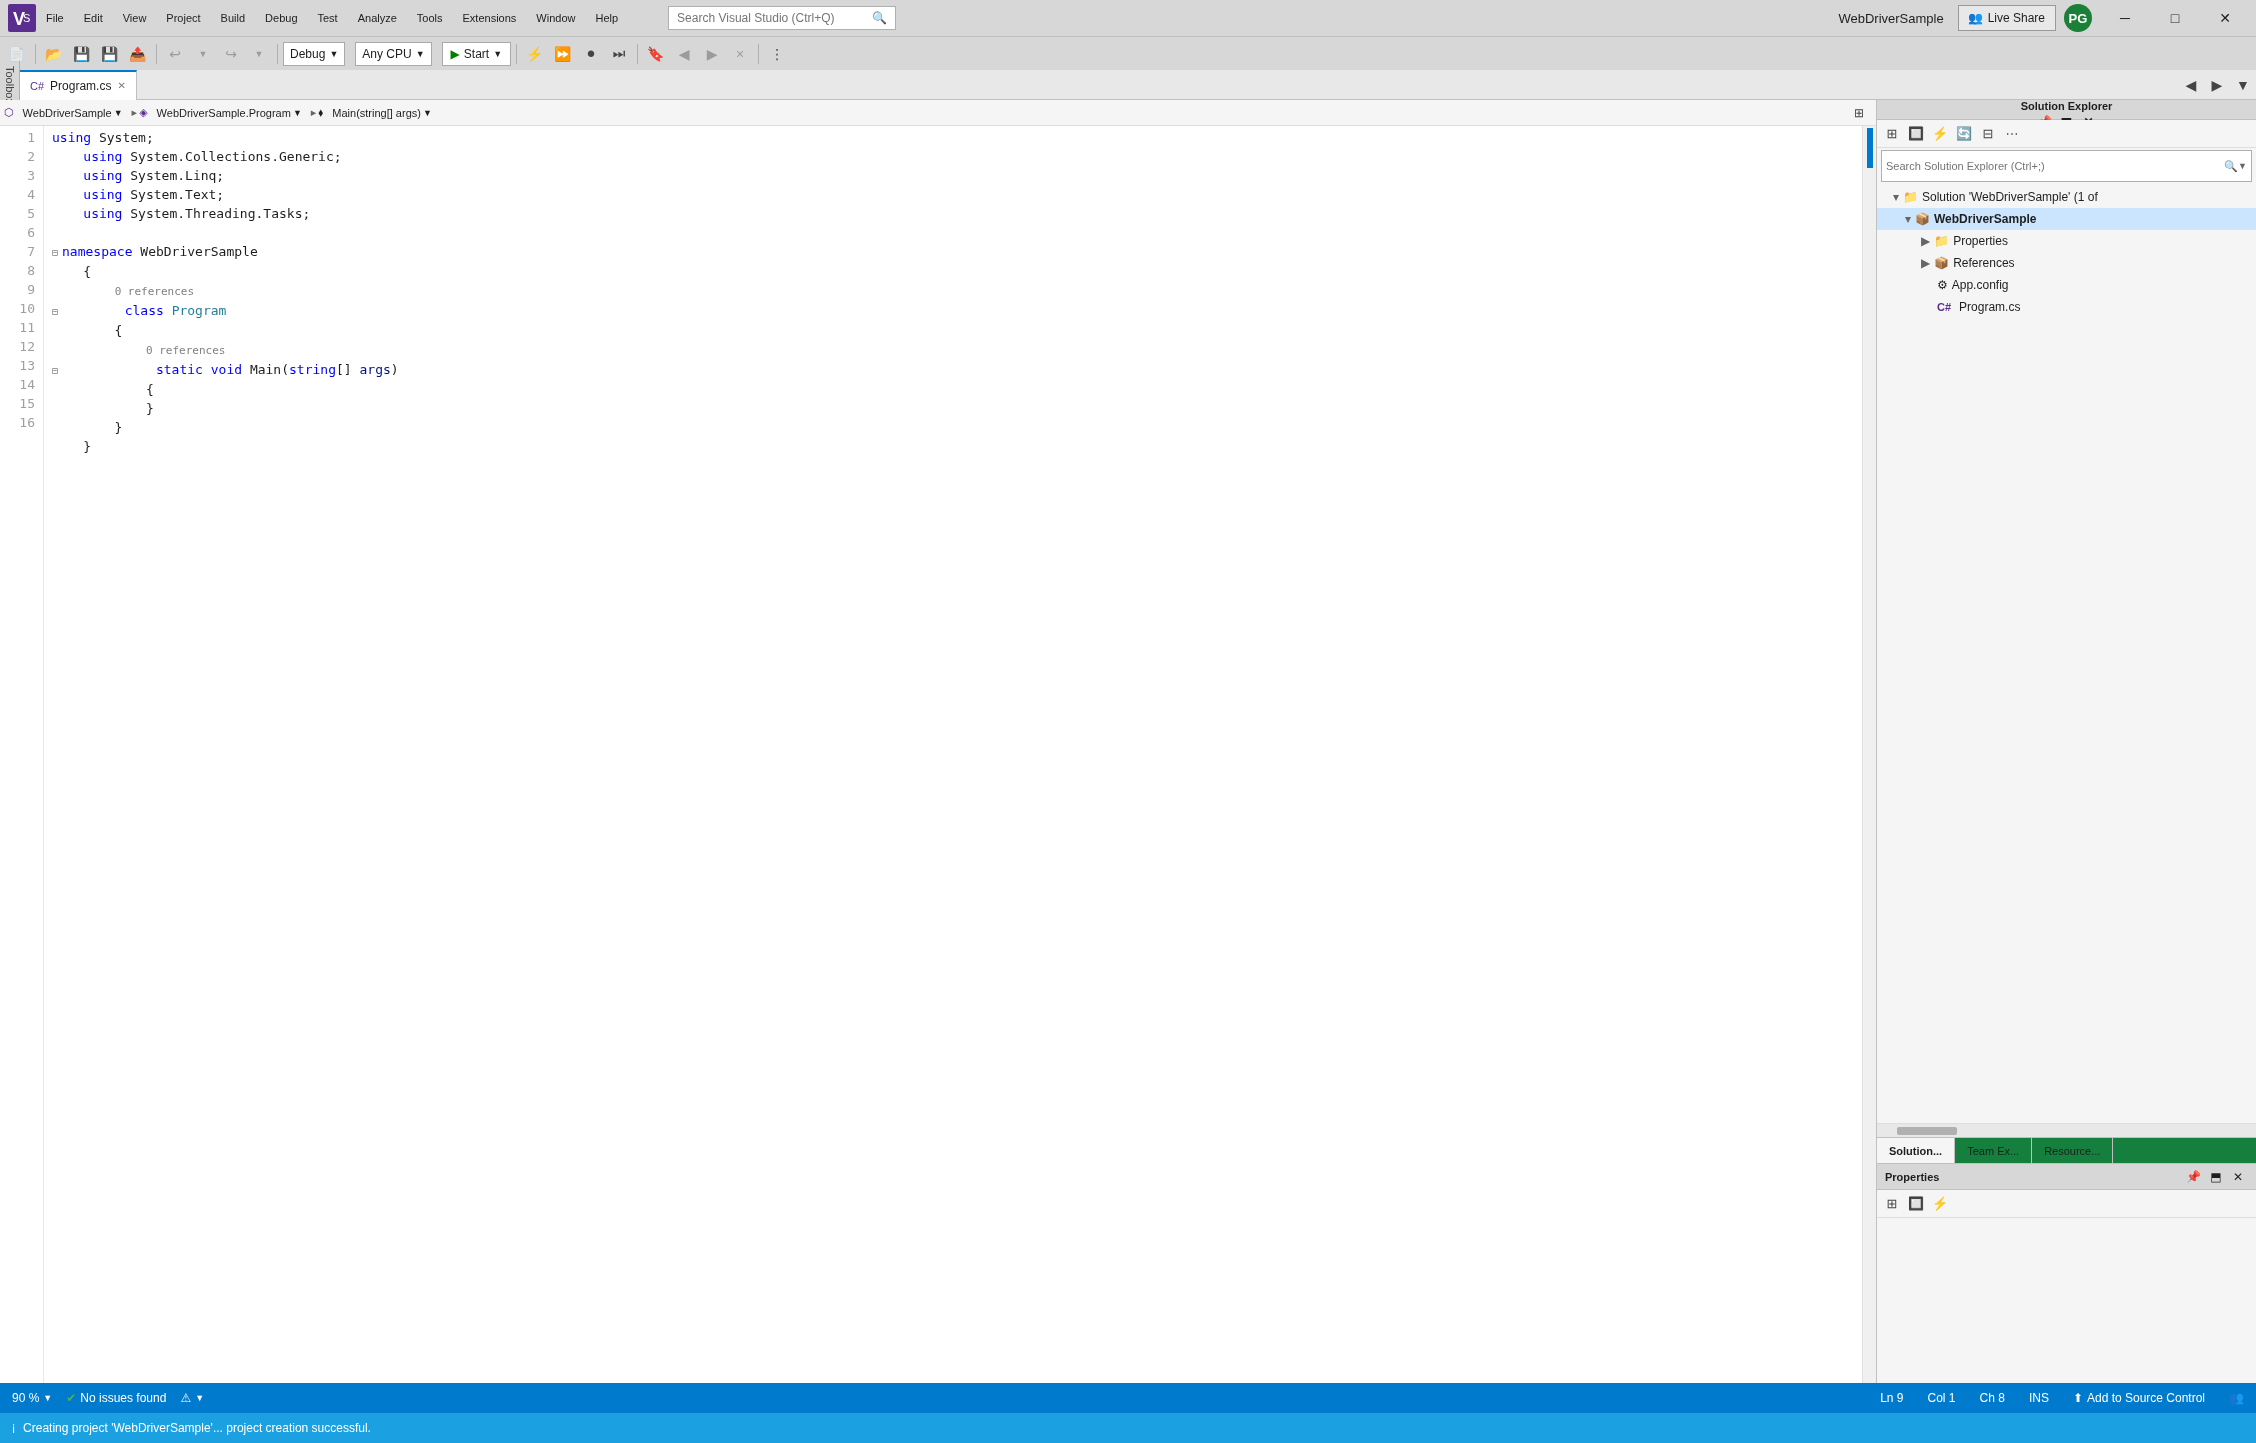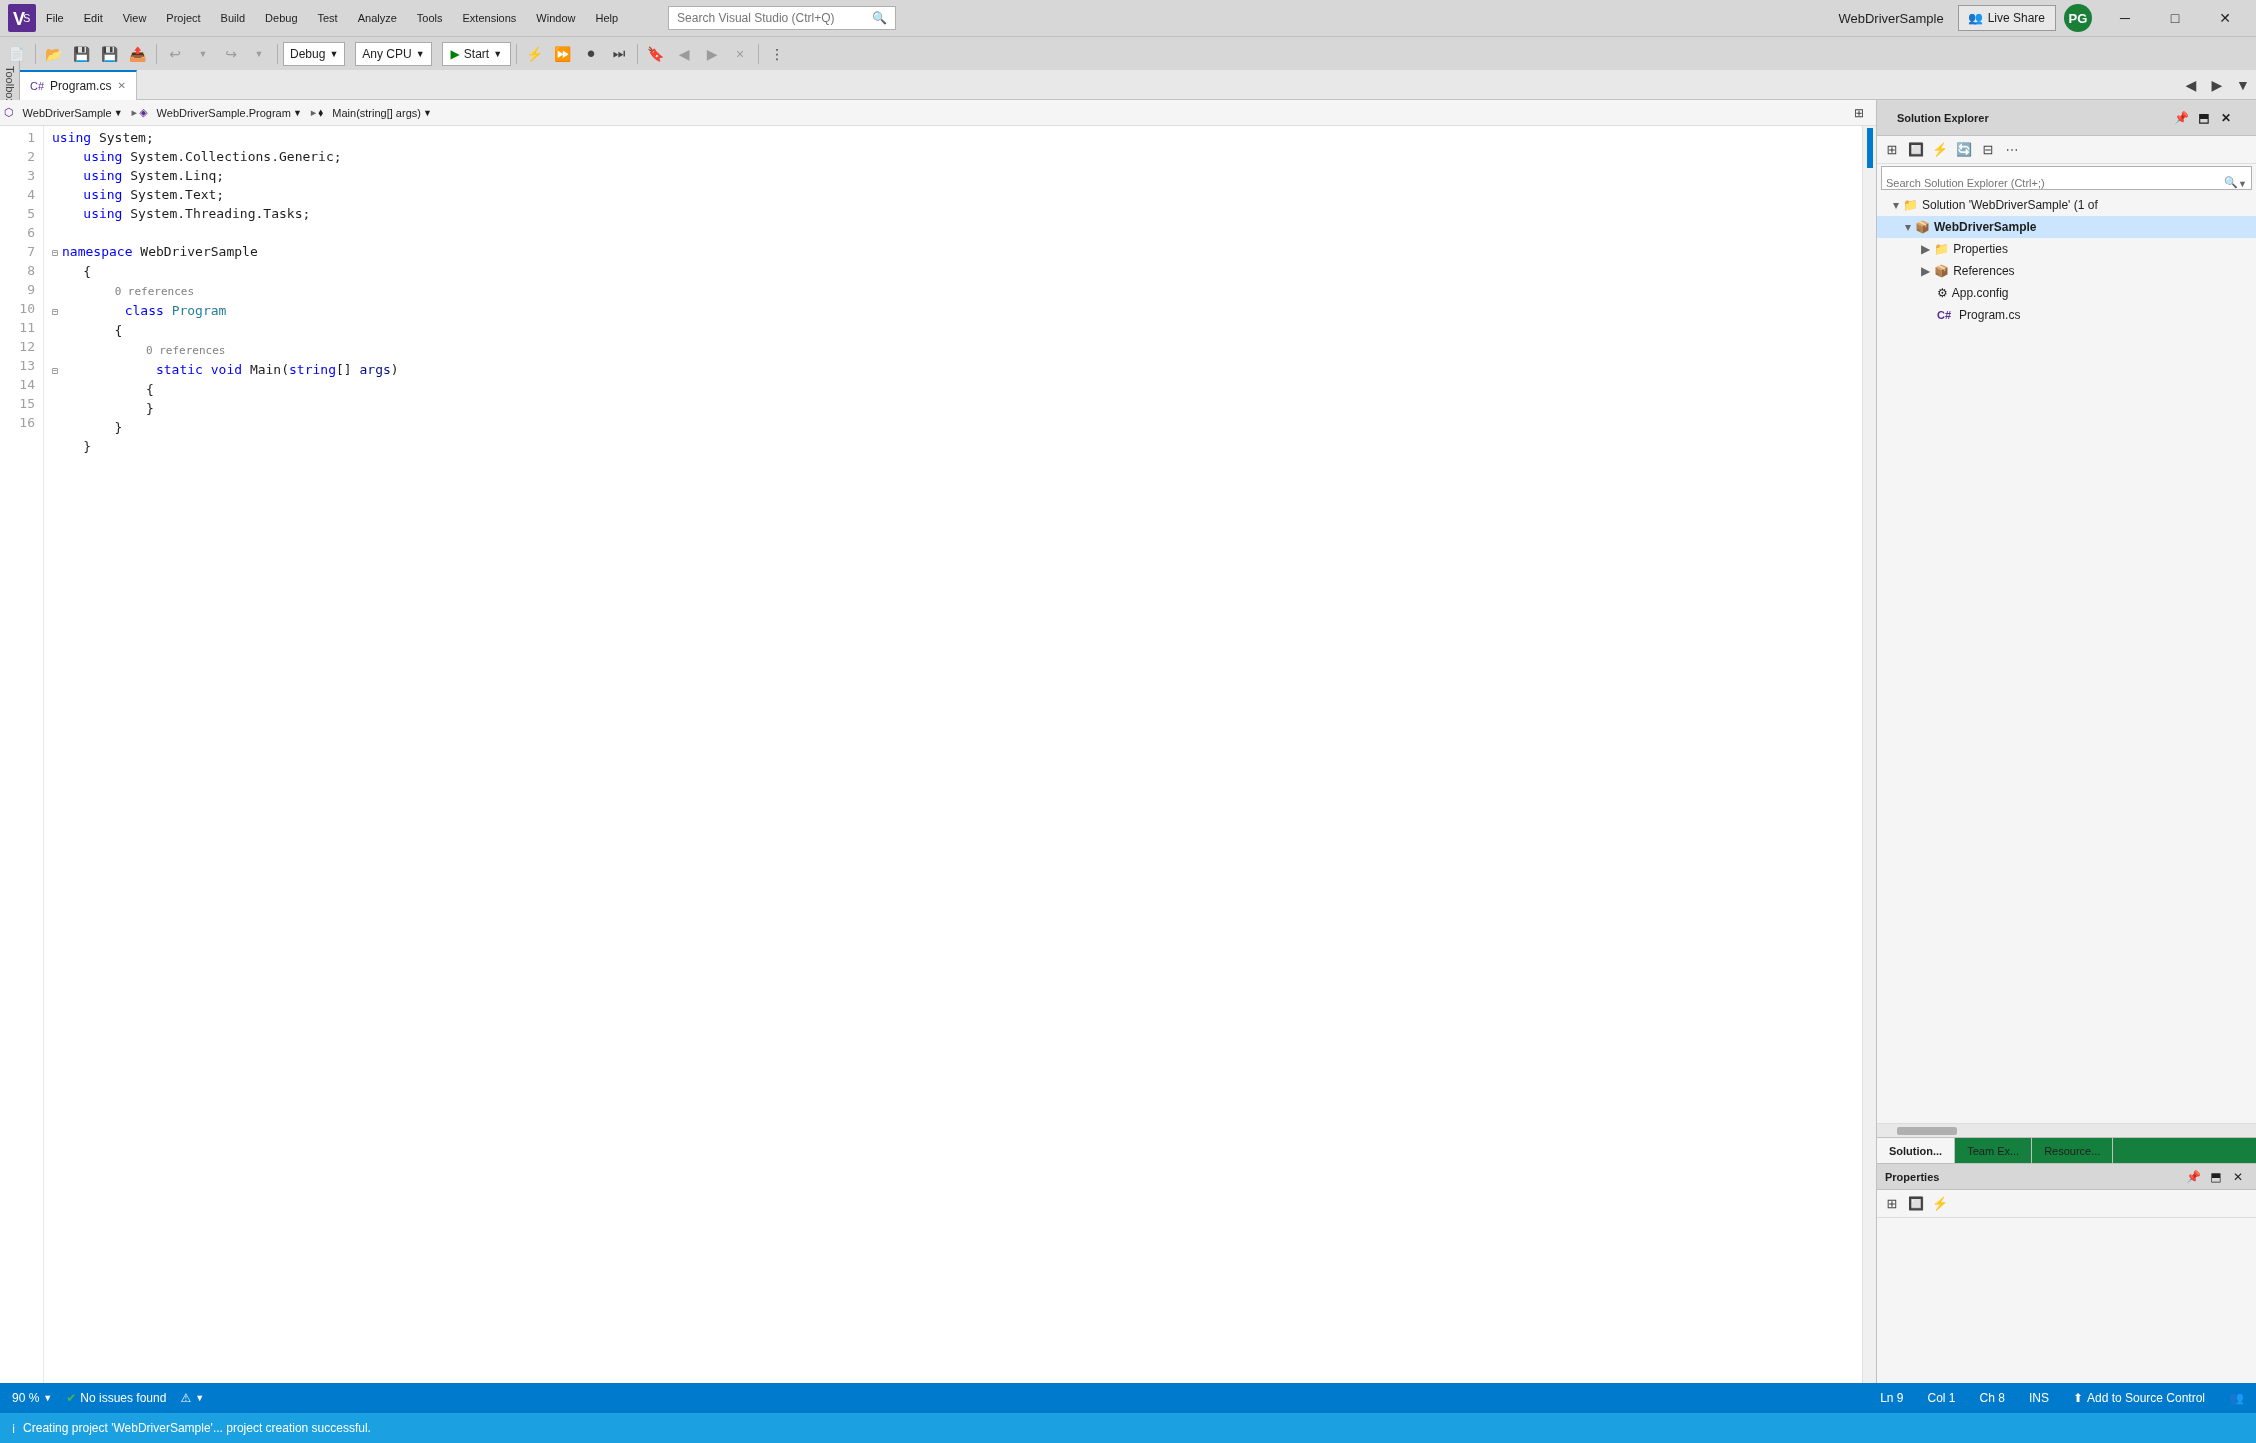--- a/index.html
+++ b/index.html
@@ -109,23 +109,23 @@
       min-width: 50px; background: #fff; padding: 4px 8px 4px 0;
       text-align: right; color: #a0a0a0; user-select: none;
       border-right: 1px solid #e0e0e0; line-height: 19px;
       padding-top: 2px;
     }
     #code-content { flex: 1; padding: 2px 4px 4px 12px; line-height: 19px; white-space: pre; overflow: visible; }
 
     
     #right-panel { width: 380px; background: #f5f5f5; display: flex; flex-direction: column; border-left: 1px solid #c0c0c0; }
     #solution-explorer-header {
-      display: flex; align-items: center; height: 36px;
+      display: flex; align-items: center; height: 20px;
       background: #d7d7d7; border-bottom: 1px solid #c0c0c0;
-      padding: 0 20px; font-size: 12px; font-weight: bold;
+      padding: 0 8px; font-size: 12px; font-weight: bold; flex-direction: column;
     }
     .panel-title { flex: 1; font-size: 11px; font-weight: bold; }
     .panel-btns { display: flex; gap: 2px; }
     .panel-btn { width: 20px; height: 20px; display: flex; align-items: center; justify-content: center; cursor: pointer; font-size: 12px; }
 
     #se-toolbar {
       display: flex; align-items: center; height: 28px;
       background: #f5f5f5; border-bottom: 1px solid #ddd;
       padding: 0 4px; gap: 2px;
     }
@@ -391,21 +391,21 @@
 
         <div id="se-toolbar">
           <div class="se-btn">⊞</div>
           <div class="se-btn">🔲</div>
           <div class="se-btn">⚡</div>
           <div class="se-btn">🔄</div>
           <div class="se-btn">⊟</div>
           <div class="se-btn">⋯</div>
         </div>
 
-        <div id="se-search" style="display:flex; align-items:flex-end; margin:2px 4px; padding:0 4px; background:#fff; border:1px solid #b0b0b0; height:24px;">
+        <div id="se-search" style="display:flex; align-items:center; margin:2px 4px; padding:0 4px; background:#fff; border:1px solid #b0b0b0; height:32px;">
           <input type="text" style="border: none; outline: none; font-size: 11px; flex: 1 1 0%; width: 100%;" placeholder="Search Solution Explorer (Ctrl+;)">
           <span style="font-size:11px;color:#666;">🔍</span>
           <span style="font-size:9px;color:#666;cursor:pointer;">▼</span>
         </div>
 
         <div id="solution-tree" style="flex:1; overflow:auto;">
 
           <div class="tree-item">
             <span class="tree-indent" style="width:4px;"></span>
             <span style="font-size:12px;color:#666;">▾</span>

